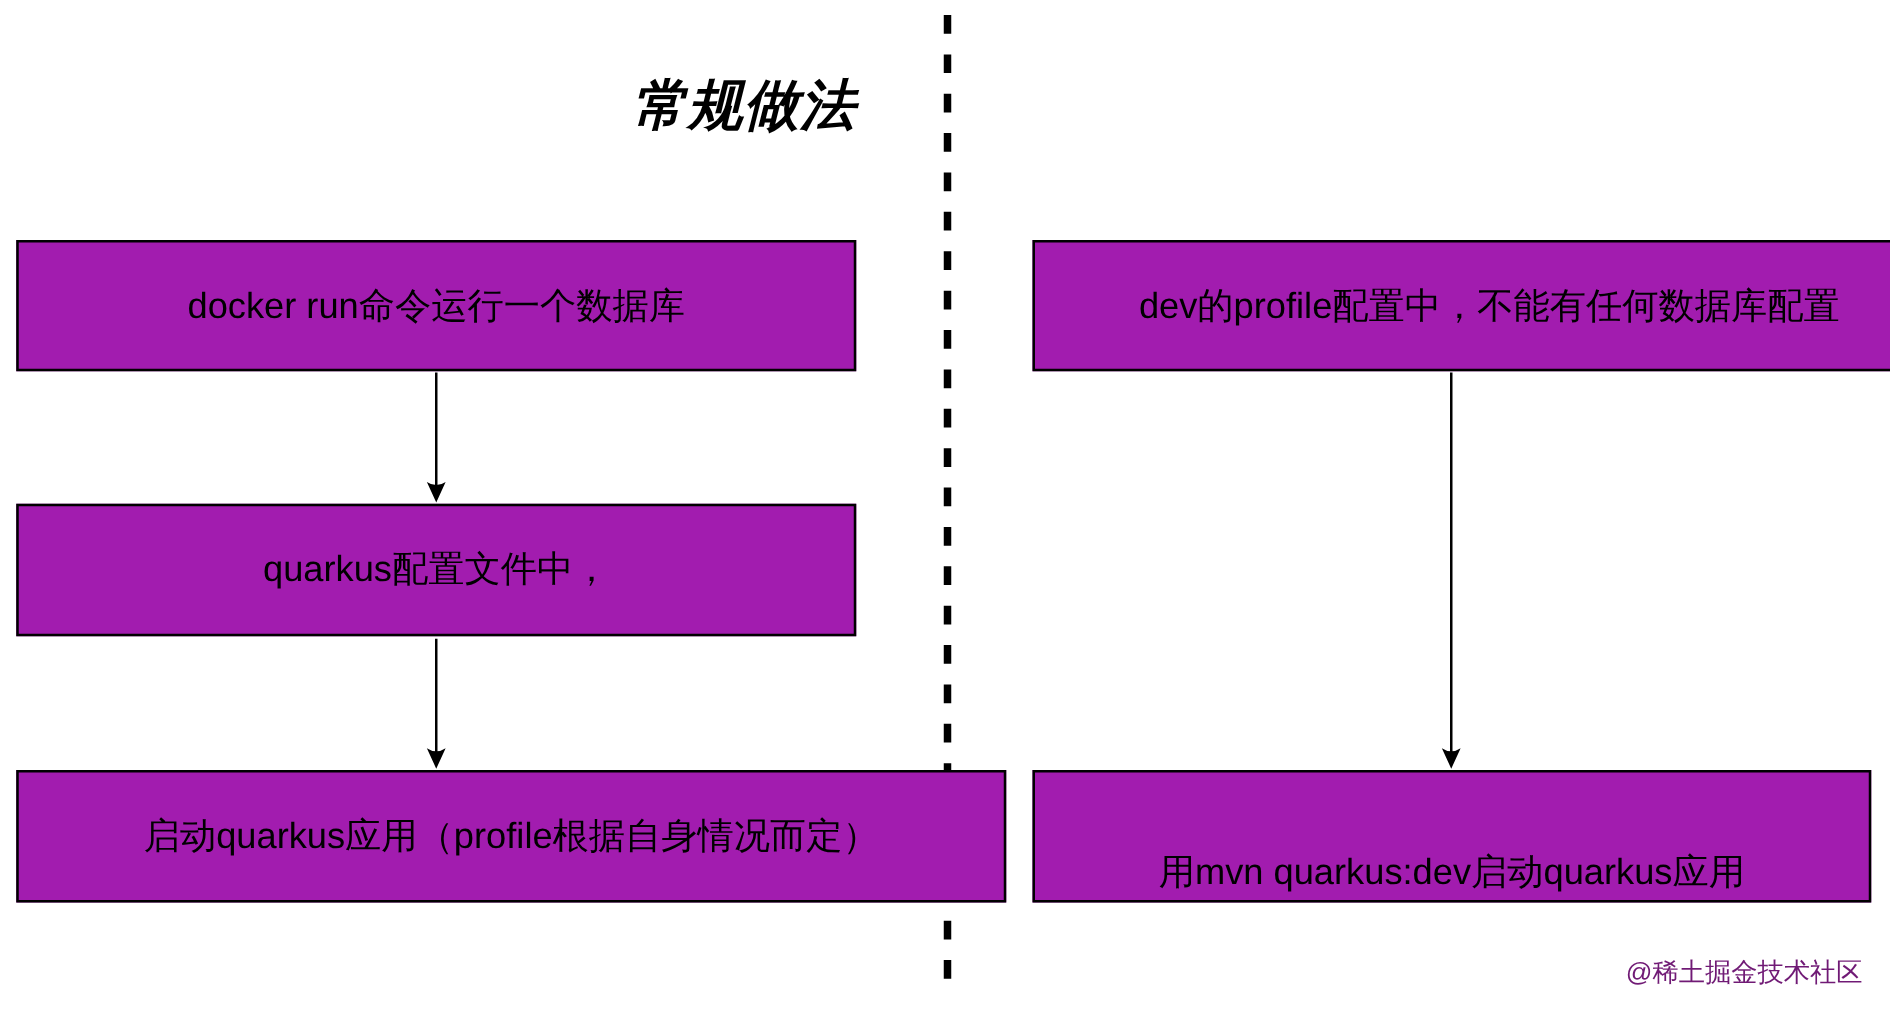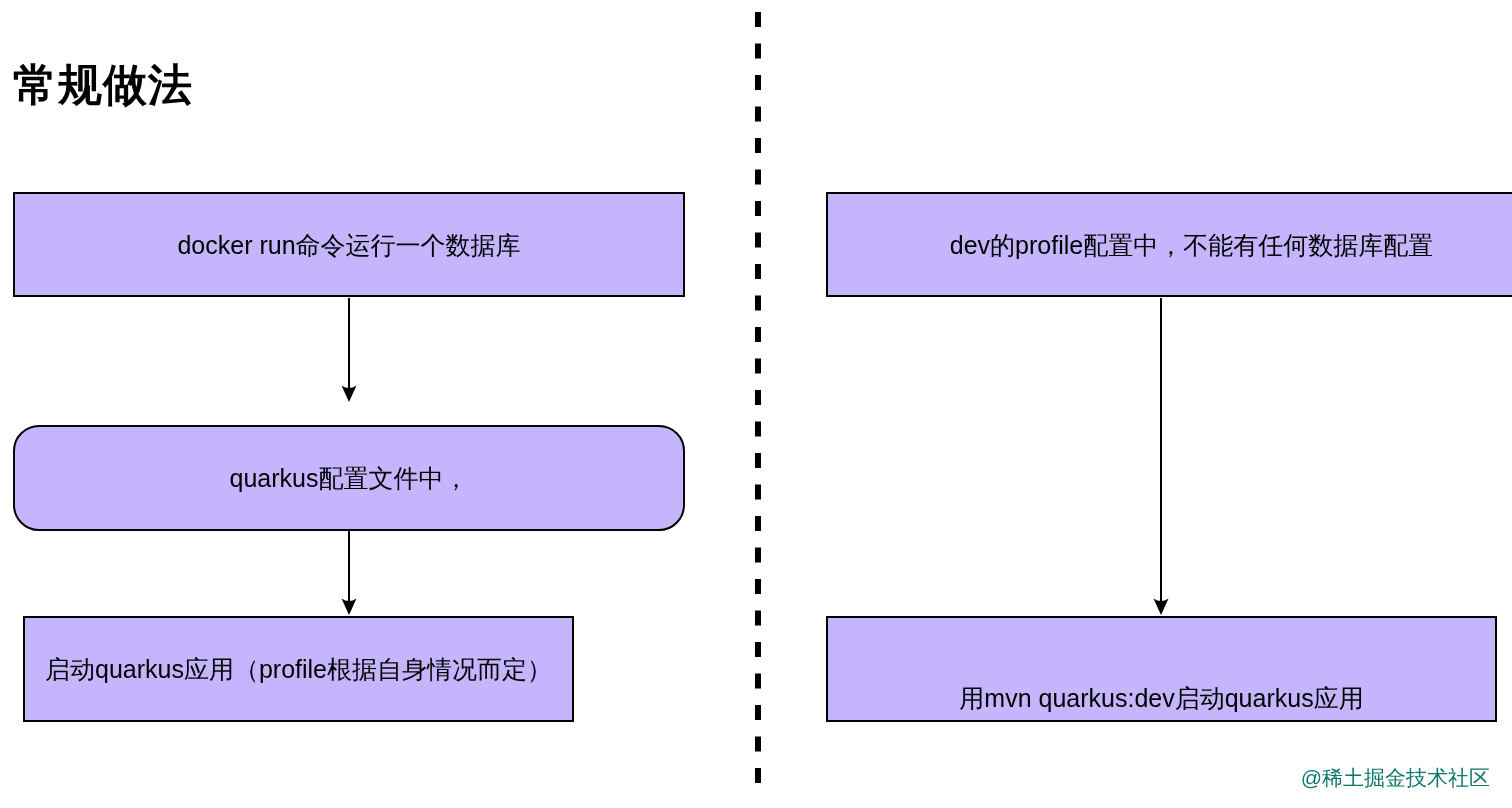--- a/index.html
+++ b/index.html
@@ -18,54 +18,55 @@
   }
   .connector-layer {
     position: absolute;
     top: 0;
     left: 0;
     width: 1512px;
     height: 808px;
   }
   .col-title {
     position: absolute;
-    text-align: left;
+    text-align: right;
     white-space: nowrap;
     color: #000000;
     font-size: 44px;
     line-height: 50px;
+    font-style: italic;
   }
   .col-title.cn {
     font-weight: 600;
     letter-spacing: 1px;
   }
   .col-title.en {
     font-weight: 400;
   }
   .flow-box {
     position: absolute;
     box-sizing: border-box;
     border: 2px solid #000000;
-    background: #c4b5fd;
+    background: #a21caf;
     display: flex;
     flex-direction: column;
     align-items: center;
     justify-content: center;
     text-align: center;
-    font-size: 25px;
+    font-size: 29px;
     line-height: 44px;
     white-space: nowrap;
     color: #000000;
   }
   .watermark {
     position: absolute;
     right: 22px;
     bottom: 16px;
     font-size: 21px;
-    color: #0f766e;
+    color: #701a75;
     white-space: nowrap;
   }
 </style>
 </head>
 <body>
 
 <div class="canvas">
 
   <svg class="connector-layer" width="1512" height="808" viewBox="0 0 1512 808" aria-hidden="true">
 
@@ -86,25 +87,25 @@
       <path d="M 1161 615 L 1153.5 598.5 Q 1161 603.5 1168.5 598.5 Z" fill="#000000"></path>
     </g>
   </svg>
 
   <div class="col-title cn" style="left:13px; top:60px; width:672px;">常规做法</div>
 
   <div class="flow-box" style="left:13px; top:192px; width:672px; height:105px;">
     <span>docker run命令运行一个数据库</span>
   </div>
 
-  <div class="flow-box" style="left:13px; top:425px; width:672px; height:106px;border-radius:26px;">
+  <div class="flow-box" style="left:13px; top:403px; width:672px; height:106px;">
     <span>quarkus配置文件中，</span>
   </div>
 
-  <div class="flow-box" style="left:23px; top:616px; width:551px; height:106px;">
+  <div class="flow-box" style="left:13px; top:616px; width:792px; height:106px;">
     <span>启动quarkus应用（profile根据自身情况而定）</span>
   </div>
 
 
   <div class="flow-box" style="left:826px; top:192px; width:731px; height:105px;">
     <span>dev的profile配置中，不能有任何数据库配置</span>
   </div>
 
   <div class="flow-box" style="left:826px; top:616px; width:671px; height:106px;justify-content:flex-end;">
     <span>用mvn quarkus:dev启动quarkus应用</span>

